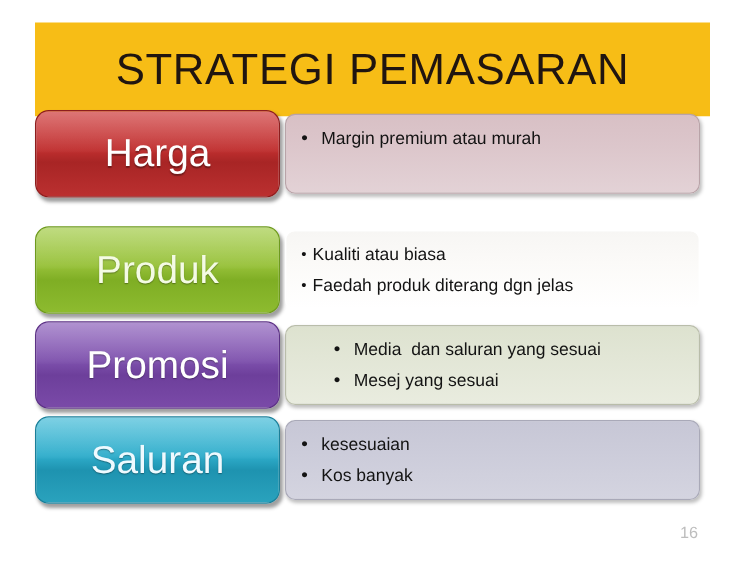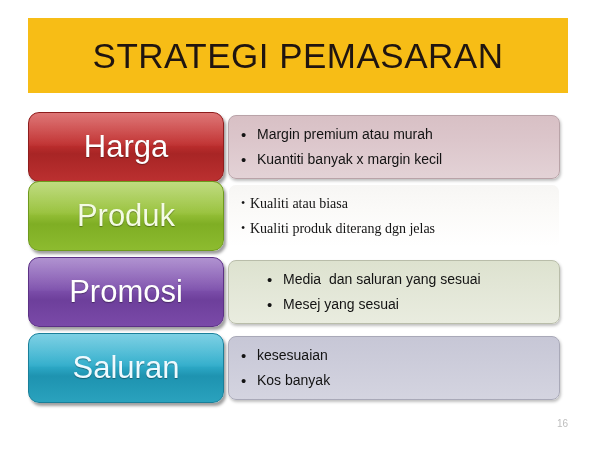--- a/index.html
+++ b/index.html
@@ -46,21 +46,21 @@
     white-space: nowrap;
   }
 
   
   .row {
     position: absolute;
     left: 28px;
     width: 532px;
     height: 72px;
   }
-  .row.r0 { top: 112px; }
+  .row.r0 { top: 88px; }
   .row.r1 { top: 181px; padding-left: 36px; }
   .row.r2 { top: 257px; }
   .row.r3 { top: 333px; }
 
   
   .chip {
     position: absolute;
     left: 0;
     top: 0;
     width: 196px;
@@ -161,73 +161,72 @@
   .bullets.sp li { padding-left: 18px; }
   .bullets.sp li::before {
     content: "\2022";
     position: absolute;
     left: 2px;
     top: 0;
     font-size: 15px;
     color: #131313;
   }
   
-  .bullets.tight li { padding-left: 11px; font-family: Liberation Serif, serif; }
+  .bullets.tight li { padding-left: 11px; }
   .bullets.tight li::before {
     content: "\2022";
     position: absolute;
     left: 2px;
     top: 0;
     font-size: 12px;
     color: #131313;
   }
 
   
   #page-number {
     position: absolute;
     left: 544px;
     top: 418px;
     width: 24px;
-    text-align: right;
-    font-family: "Liberation Sans", sans-serif;
-    font-size: 10px;
+    text-align: left;
+    font-family: "Liberation Sans", sans-serif;
+    font-size: 13px;
     color: #bdbdbd;
   }
 </style>
 </head>
 <body>
 
 <div id="slide">
 
   <div id="title-banner">
     <div id="title-text">STRATEGI PEMASARAN</div>
   </div>
 
   <div class="row r0">
     <div class="chip c-red">
       <div class="chip-sheen"></div>
       <span class="chip-label">Harga</span>
     </div>
     <div class="panel p-0">
       <ul class="bullets sp">
         <li>Margin premium atau murah</li>
-        <li>Kuantiti banyak x margin kecil</li>
       </ul>
     </div>
   </div>
 
   <div class="row r1">
     <div class="chip c-green">
       <div class="chip-sheen"></div>
       <span class="chip-label">Produk</span>
     </div>
     <div class="panel p-1">
       <ul class="bullets tight">
         <li>Kualiti atau biasa</li>
-        <li>Kualiti produk diterang dgn jelas</li>
+        <li>Faedah produk diterang dgn jelas</li>
       </ul>
     </div>
   </div>
 
   <div class="row r2">
     <div class="chip c-purple">
       <div class="chip-sheen"></div>
       <span class="chip-label">Promosi</span>
     </div>
     <div class="panel p-2">

